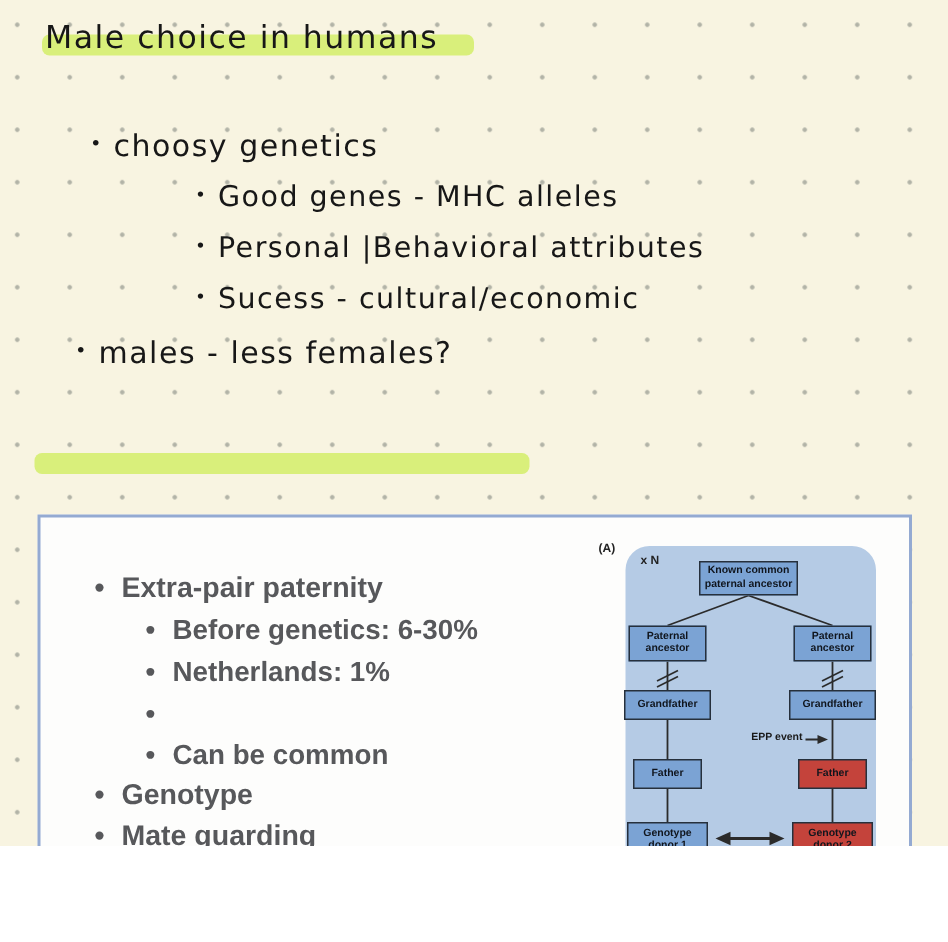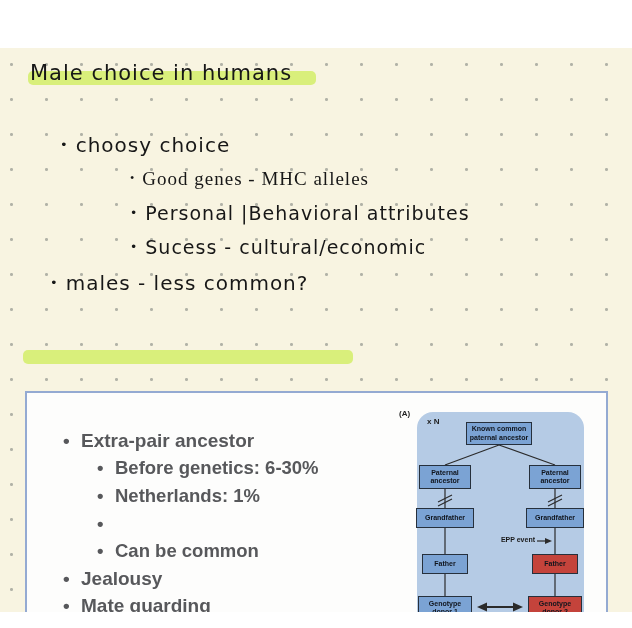--- a/index.html
+++ b/index.html
@@ -2,30 +2,29 @@
 <html><head>
 <meta charset="utf-8">
 <style>
   html,body{margin:0;padding:0;}
   .page{
     position:relative;width:632px;height:564px;overflow:hidden;
     background-color:#f8f4e1;
     background-image:radial-gradient(circle, rgba(140,144,136,0.65) 1.2px, transparent 1.8px);
     background-size:35px 35px;background-position:-6px -1px;
     font-family:"DejaVu Sans", sans-serif;
-    margin-top:48px;
   }
   
   .hl{position:absolute;background:#d9ef7b;border-radius:5px;z-index:0;}
   .hand{position:absolute;color:#171717;letter-spacing:1px;white-space:nowrap;z-index:1;font-weight:500;}
   .hand .b{display:inline-block;font-size:0.65em;vertical-align:middle;margin-right:7px;transform:translateY(-2px);}
   .note-title{left:30px;top:13px;font-size:21px;}
   .note-q{left:25px;top:290px;font-size:22px;}
   .nrow0{left:60px;top:85px;font-size:20px;}
-  .nrow1{left:130px;top:120px;font-size:19px;font-family:Liberation Serif, serif;}
+  .nrow1{left:130px;top:120px;font-size:19px;}
   .nrow2{left:130px;top:154px;font-size:19px;}
   .nrow3{left:130px;top:188px;font-size:19px;}
   .nrow4{left:50px;top:223px;font-size:20px;}
   
   .slide{
     position:absolute;left:25px;top:343px;width:579px;height:273px;
     background:#fdfdfc;border:2px solid #94aad2;z-index:1;
   }
   .sb{position:absolute;left:28px;top:34px;font-family:"Liberation Sans", sans-serif;
       font-weight:bold;color:#57585b;}
@@ -62,62 +61,62 @@
 <body>
 
 <div class="page">
 
   <div class="hl" style="left:28px;top:23px;width:288px;height:14px;"></div>
   <div class="hand note-title">
     <span>Male choice in humans</span>
   </div>
 
   <div class="hand nrow0">
-    <span class="b">•</span><span>choosy choice</span>
+    <span class="b">•</span><span>choosy genetics</span>
   </div>
   <div class="hand nrow1">
     <span class="b">•</span><span>Good genes - MHC alleles</span>
   </div>
   <div class="hand nrow3">
     <span class="b">•</span><span>Sucess - cultural/economic</span>
   </div>
   <div class="hand nrow2">
     <span class="b">•</span><span>Personal |Behavioral attributes</span>
   </div>
   <div class="hand nrow4">
-    <span class="b">•</span><span>males - less common?</span>
+    <span class="b">•</span><span>males - less females?</span>
   </div>
 
   <div class="hl" style="left:23px;top:302px;width:330px;height:14px;"></div>
 
   <div class="slide">
 
     <div class="sb">
       <div class="row">
         <span class="bu">•</span>
-        <span>Extra-pair ancestor</span>
+        <span>Extra-pair paternity</span>
       </div>
       <div class="row lv2">
         <span class="bu">•</span>
         <span>Before genetics: 6-30%</span>
       </div>
       <div class="row lv2">
         <span class="bu">•</span>
         <span>Netherlands: 1%</span>
       </div>
       <div class="row lv2">
         <span class="bu">•</span>
       </div>
       <div class="row lv2">
         <span class="bu">•</span>
         <span>Can be common</span>
       </div>
       <div class="row">
         <span class="bu">•</span>
-        <span>Jealousy</span>
+        <span>Genotype</span>
       </div>
       <div class="row">
         <span class="bu">•</span>
         <span>Mate guarding</span>
       </div>
     </div>
 
     <div class="fig">
       <div class="panel"></div>
 

